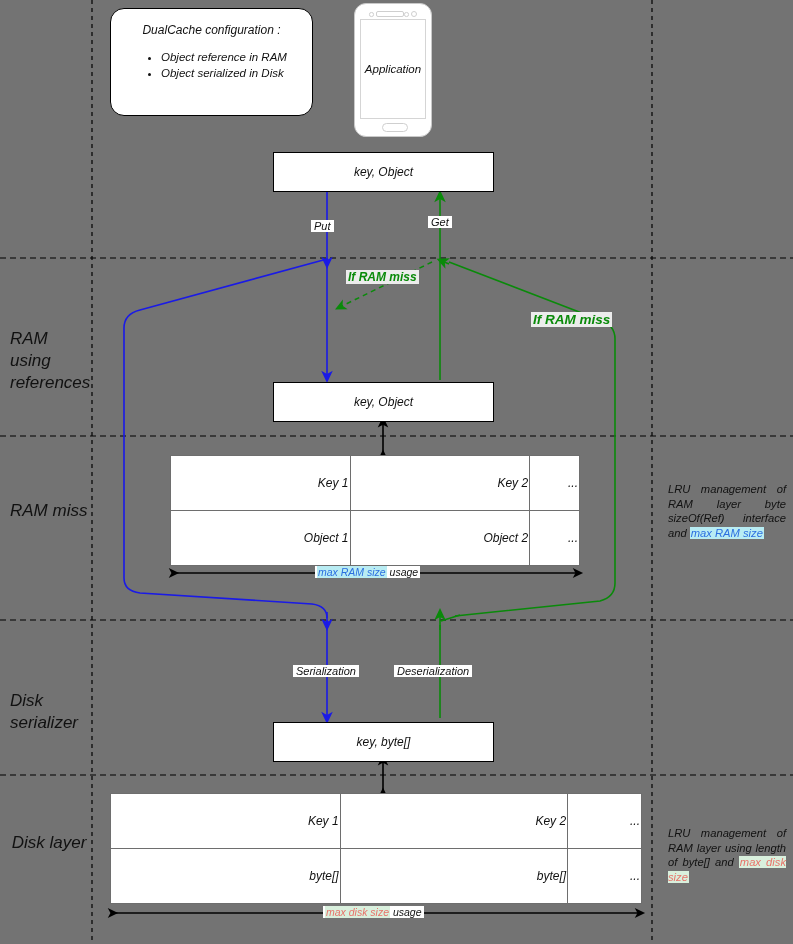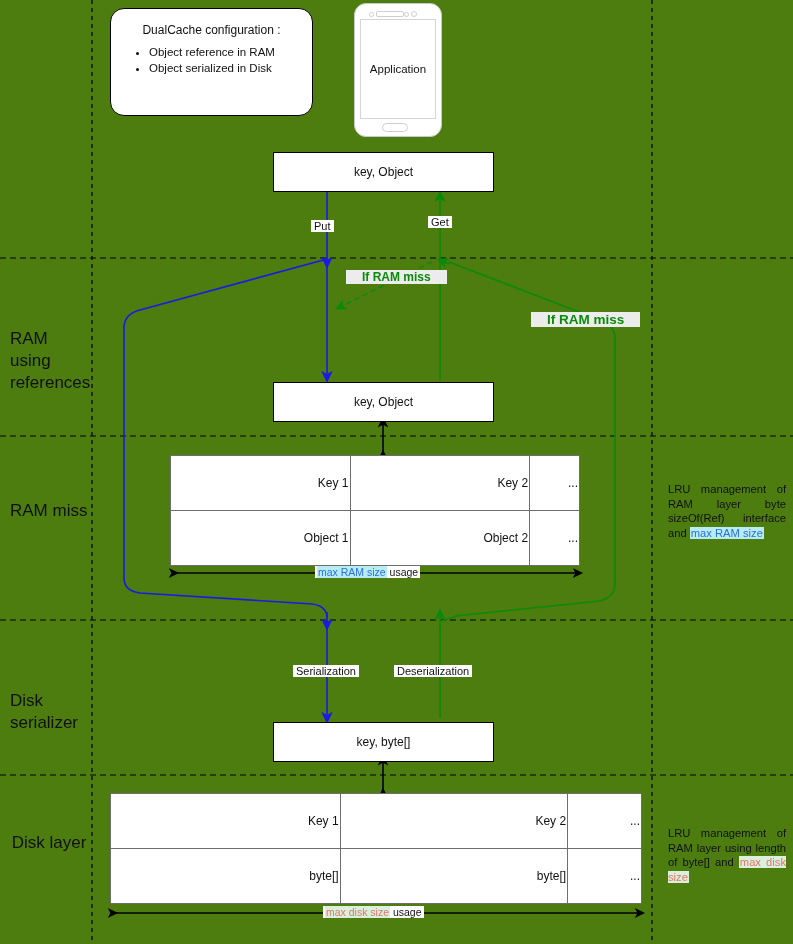--- a/index.html
+++ b/index.html
@@ -1,33 +1,33 @@
 <!DOCTYPE html>
 <html><head>
 <meta charset="utf-8">
 <style>
   html,body{margin:0;padding:0;background:#ffffff;}
   body{width:793px;height:944px;font-family:"Liberation Sans",sans-serif;color:#000;}
-  #stage{position:relative;width:793px;height:944px;overflow:hidden;background:#4d7c0f;}
+  #stage{position:relative;width:793px;height:944px;overflow:hidden;background:#737373;font-style:italic;}
   svg#wires{position:absolute;left:0;top:0;width:793px;height:944px;pointer-events:none;}
 
   .lane-label{position:absolute;font-size:17px;color:#111;line-height:22px;}
 
   .box{position:absolute;border:1.4px solid #000;background:#fff;
        display:flex;align-items:center;justify-content:center;
        font-size:12px;color:#111;box-sizing:border-box;}
 
   .cfg{position:absolute;left:110px;top:8px;width:203px;height:108px;
        border:1.5px solid #000;border-radius:14px;background:#fff;box-sizing:border-box;
        padding:10px 12px 0 12px;}
   .cfg-title{font-size:12px;text-align:center;margin:4px 0 7px 0;color:#111;}
-  .cfg ul{margin:0;padding-left:26px;}
+  .cfg ul{margin:12px;padding-left:26px;}
   .cfg li{font-size:11.5px;line-height:16px;color:#111;}
 
-  .phone{position:absolute;left:354px;top:3px;width:88px;height:134px;
+  .phone{position:absolute;left:354px;top:3px;width:78px;height:134px;
          border:1.6px solid #c9c9c9;border-radius:12px;background:#fff;box-sizing:border-box;}
   .phone-screen{position:absolute;left:5px;top:15px;right:5px;bottom:17px;
          border:1.2px solid #d5d5d5;background:#fff;
          display:flex;align-items:center;justify-content:center;
          font-size:11.5px;color:#111;}
   .phone-speaker{position:absolute;left:21px;top:7px;width:26px;height:3.5px;
          border:1px solid #cfcfcf;border-radius:2px;}
   .phone-cam{position:absolute;left:56px;top:7px;width:4px;height:4px;
          border:1px solid #cfcfcf;border-radius:50%;}
   .phone-dot{position:absolute;left:14px;top:8px;width:2.5px;height:2.5px;
@@ -37,21 +37,21 @@
   .phone-home{position:absolute;left:27px;bottom:4px;width:24px;height:7px;
          border:1.2px solid #cfcfcf;border-radius:5px;}
 
   table.mem{position:absolute;border-collapse:collapse;background:#fff;}
   table.mem td{border:1px solid #6e6e6e;font-size:12px;color:#111;text-align:right;
                height:55px;box-sizing:border-box;}
   table.mem.outer{border:1.4px solid #000;}
 
   .arrow-label{position:absolute;font-size:11px;color:#111;background:#fff;padding:0 3px;white-space:nowrap;}
   .grn-label{position:absolute;font-size:12px;color:#0a8a0a;background:#ececec;
-             padding:0 16px;white-space:nowrap;font-weight:600;}
+             padding:0 2px;white-space:nowrap;font-weight:600;}
   .grn-label.big{font-size:13.5px;}
 
   .usage{position:absolute;font-size:10.5px;color:#111;background:#fff;padding:0 2px;white-space:nowrap;}
   .hl-ram{color:#2b6fe0;background:#b8ecf3;padding:0 1px;}
   .hl-disk{color:#e8736a;background:#d9f0dd;padding:0 1px;}
 
   .note{position:absolute;font-size:11.2px;line-height:14.5px;color:#111;
         text-align:justify;text-justify:inter-word;}
   .note .hl-ram,.note .hl-disk{font-size:11.2px;}
 </style>

